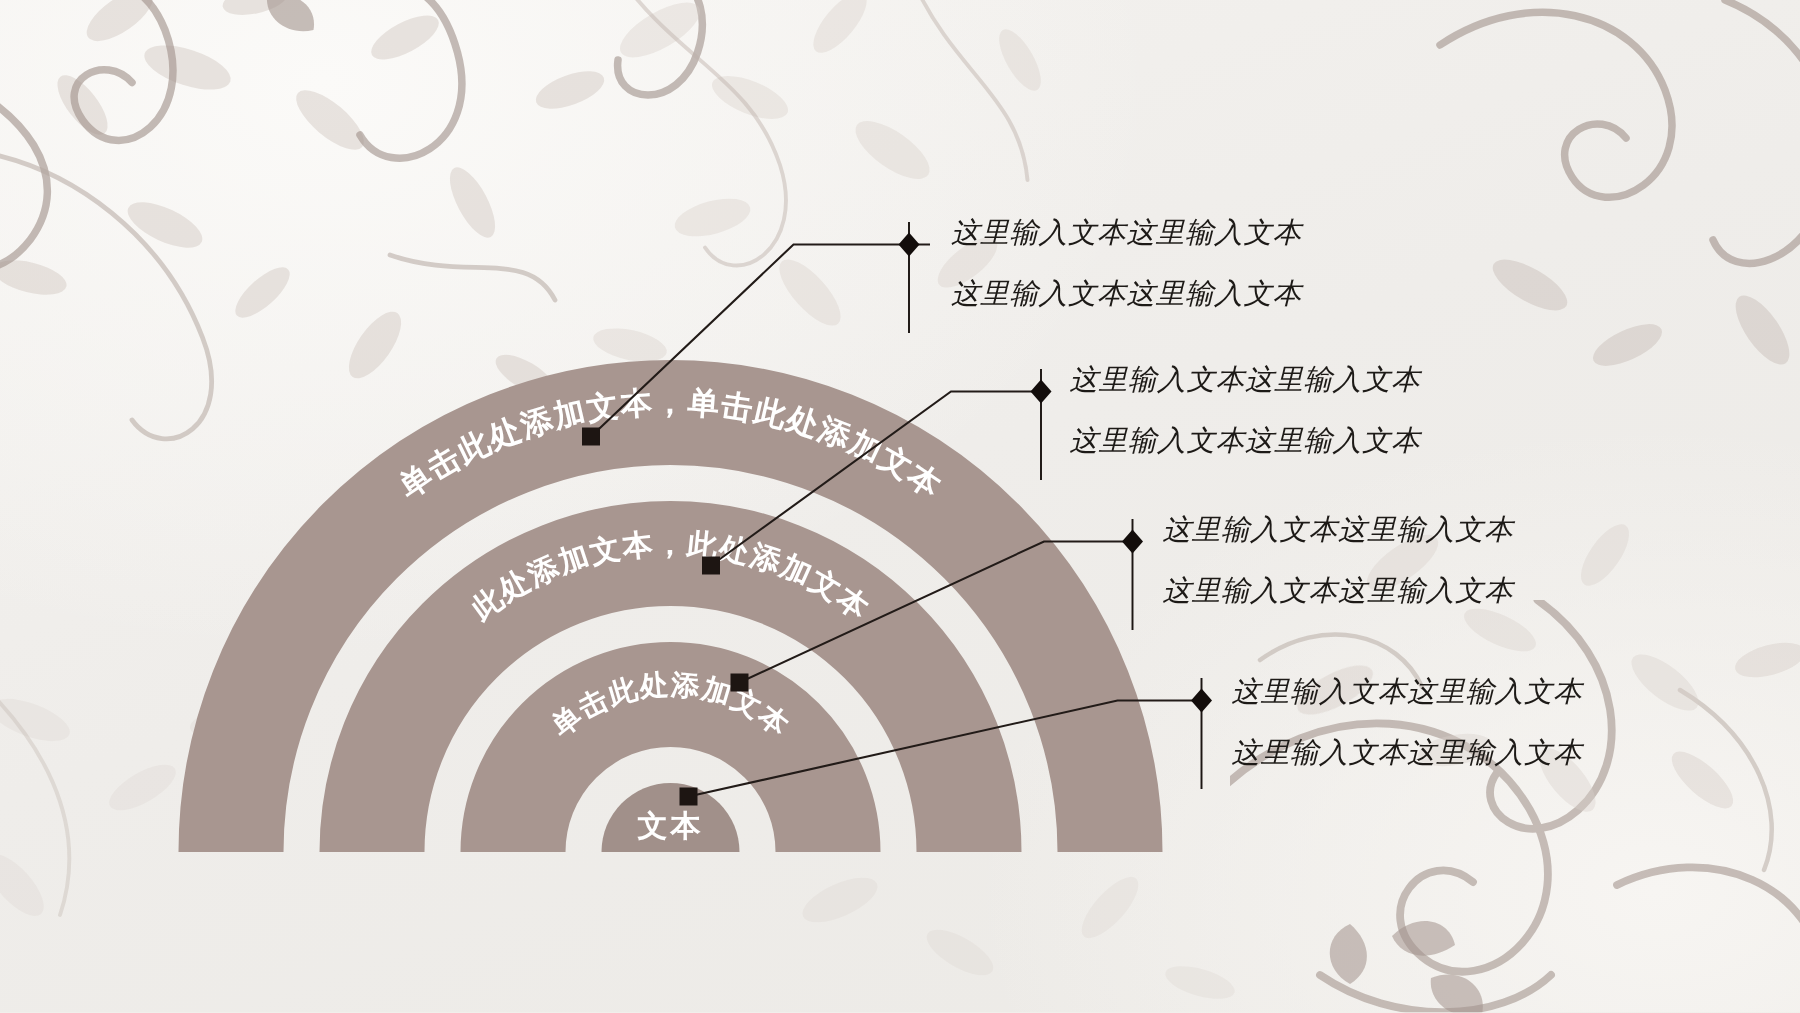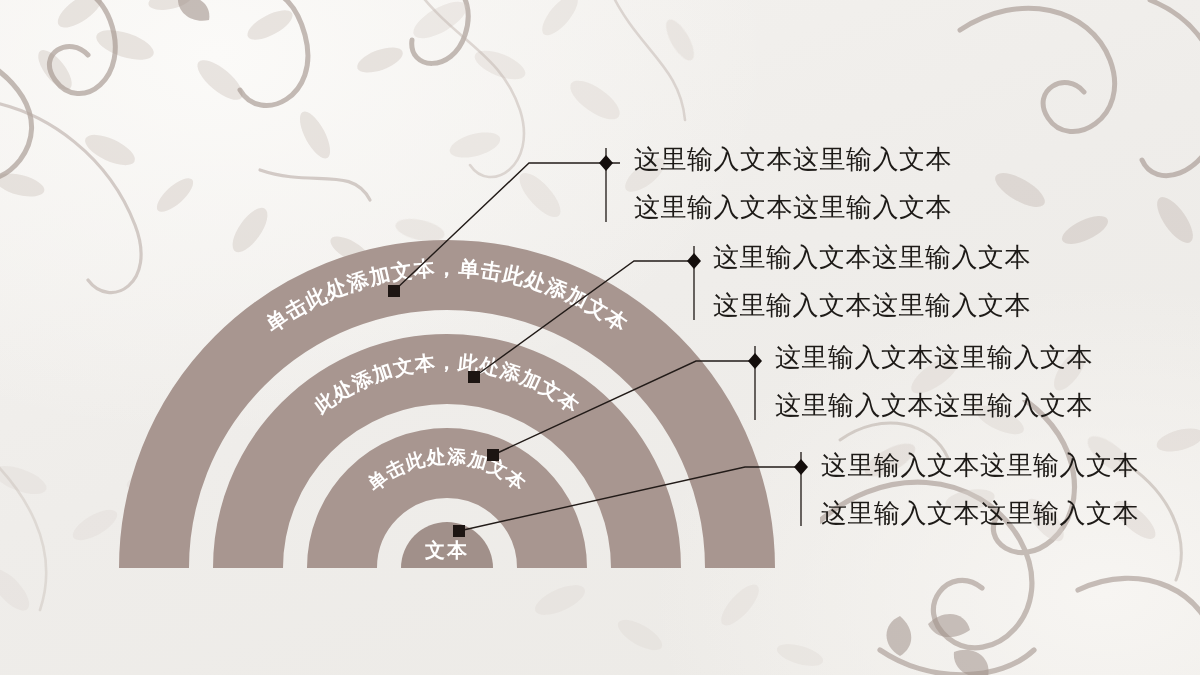--- a/index.html
+++ b/index.html
@@ -50,24 +50,25 @@
   .dia-marker{fill:#130d0b;}
 
   
   .callout{
     position:absolute;
     font-family:"DejaVu Serif","Liberation Serif",serif;
     color:#1d1a17;
     white-space:nowrap;
   }
   .callout .ln{
-    font-size:26px;
+    font-size:19px;
     line-height:1.0;
     margin-bottom:22px;
     letter-spacing:.5px;
+    font-style:italic;
   }
   .callout .ln:last-child{margin-bottom:0;}
 
   #callout-1{left:634px;top:146px;}
   #callout-2{left:713px;top:244px;}
   #callout-3{left:775px;top:344px;}
   #callout-4{left:821px;top:452px;}
 </style>
 </head>
 <body>

